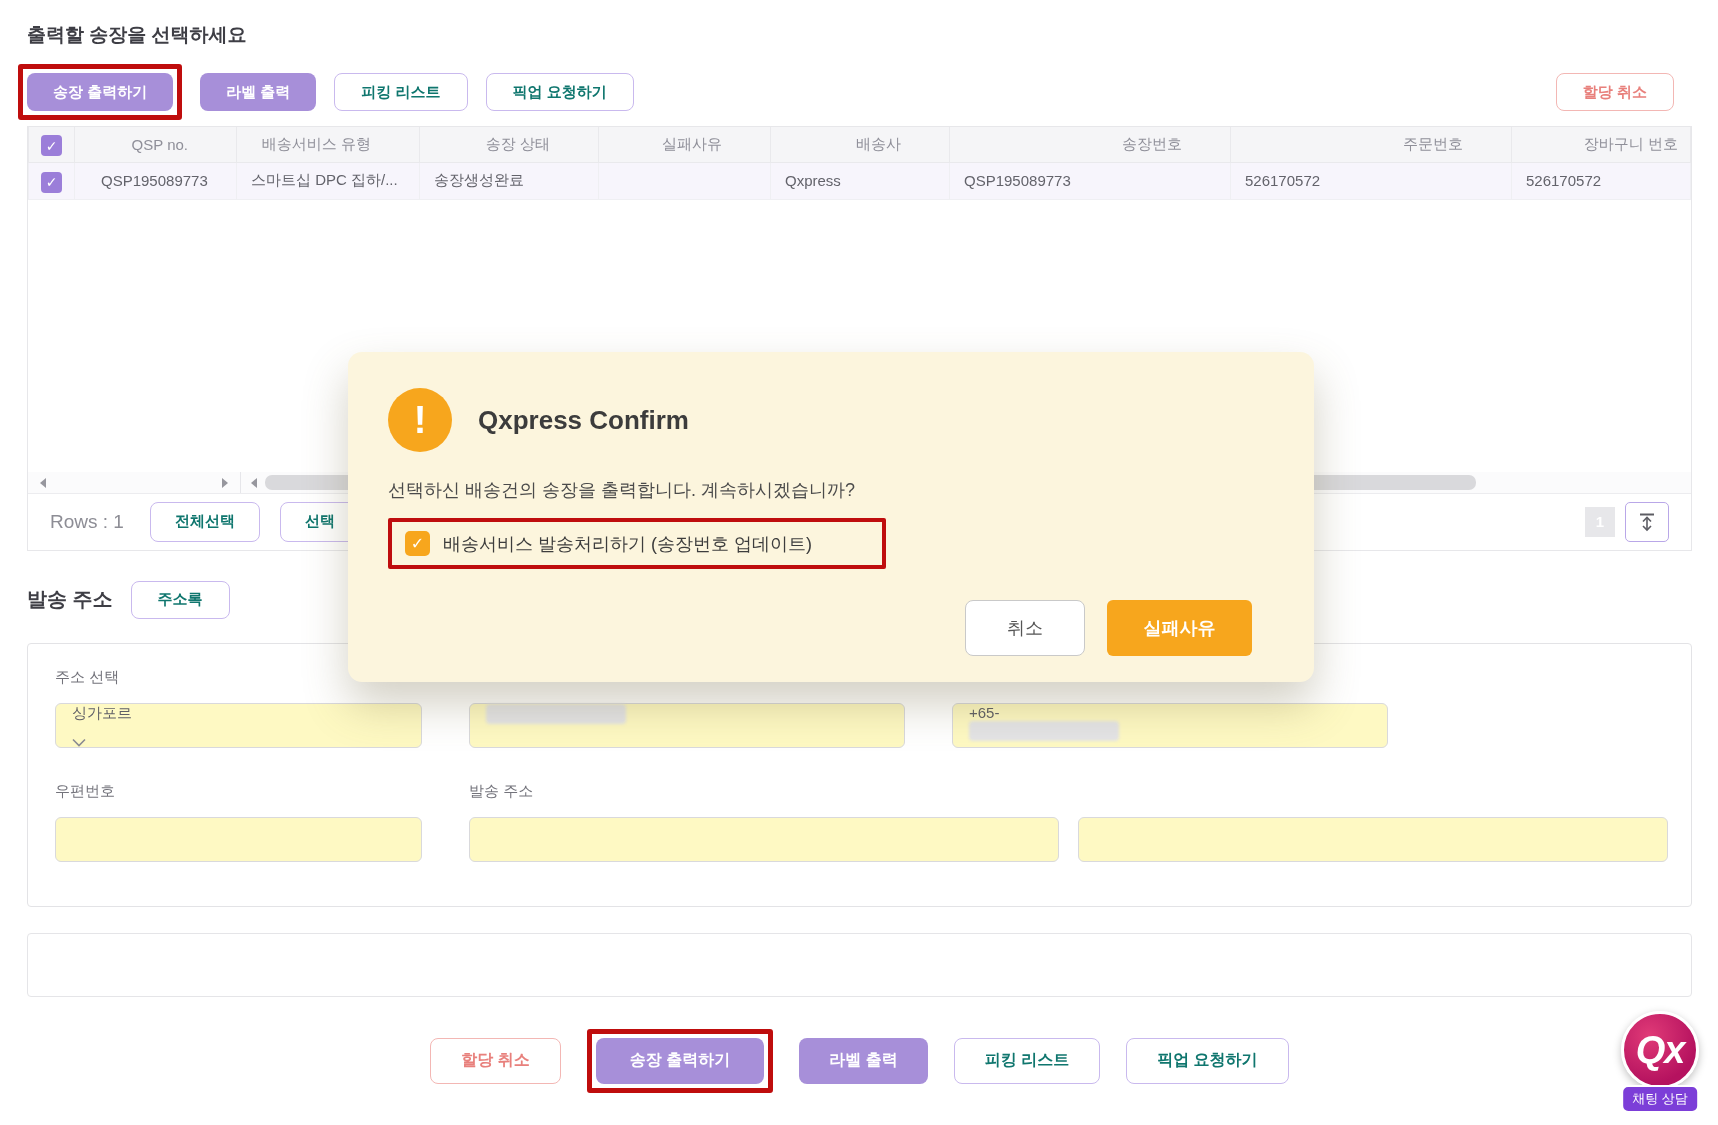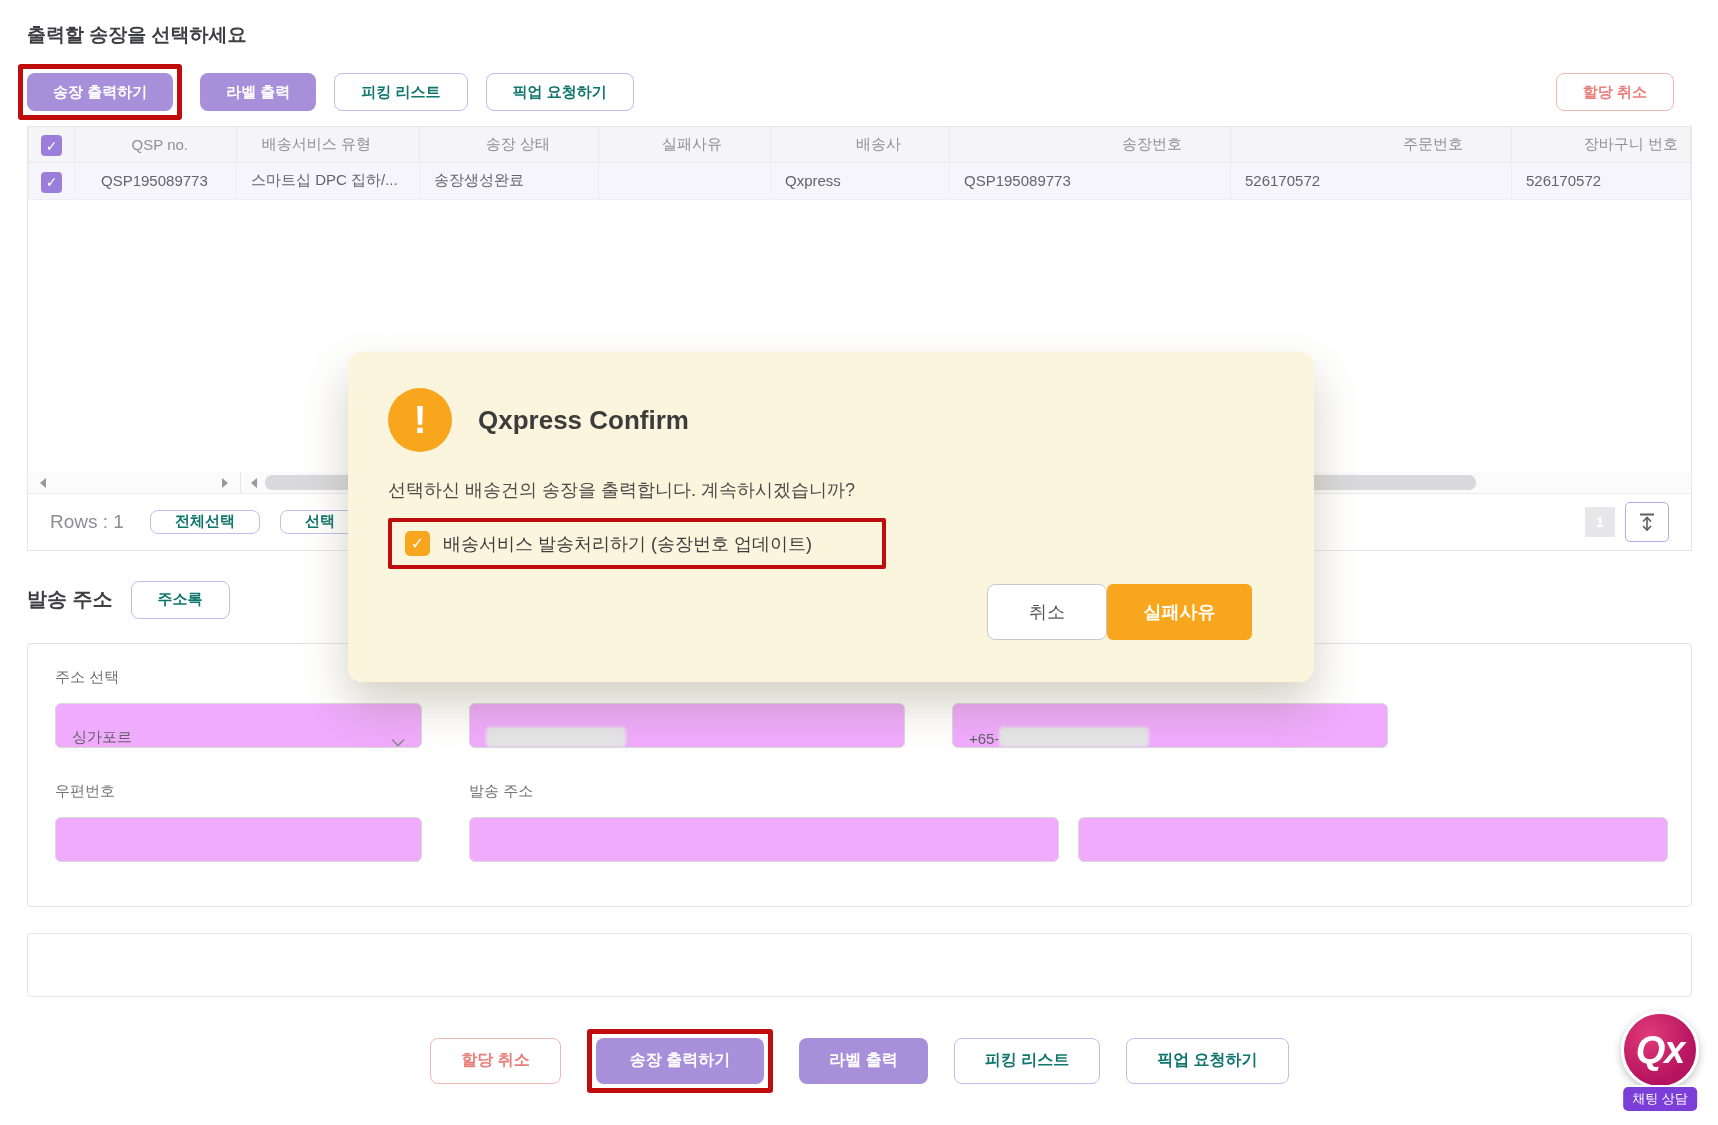--- a/index.html
+++ b/index.html
@@ -45,34 +45,34 @@
   .left-track { width:213px; position:relative; border-right:1px solid #e6e6ea; }
   .right-track { flex:1; position:relative; }
   .tri { position:absolute; top:6px; width:0; height:0; border-top:5px solid transparent; border-bottom:5px solid transparent; }
   .tri-l { border-right:6px solid #97979e; }
   .tri-r { border-left:6px solid #97979e; }
   .thumb { position:absolute; top:3px; height:15px; background:#d9d9dc; border-radius:7px; }
 
   
   .rows-strip { height:56px; display:flex; align-items:center; padding:0 22px; background:#fff; }
   .rows-label { color:#8d8d95; font-size:19px; margin-right:26px; }
-  .rows-strip .btn { height:24px; margin-right:20px; padding:0 24px; }
+  .rows-strip .btn { height:40px; margin-right:20px; padding:0 24px; }
   .pageno { width:30px; height:30px; background:#e7e7ea; color:#fff; font-weight:bold;
             display:flex; align-items:center; justify-content:center; font-size:15px; margin-right:10px; }
   .rowheight-btn { width:44px; height:40px; border:1.5px solid #b9a7e8; border-radius:5px;
             background:#fff; display:flex; align-items:center; justify-content:center; cursor:pointer; }
 
   
   .addr-head { margin-top:30px; display:flex; align-items:center; gap:18px; }
   .addr-head h2 { font-size:20px; font-weight:bold; color:#3e3e45; }
   .addr-panel { margin-top:24px; border:1px solid #e3e3e6; border-radius:4px; padding:24px 27px 44px; background:#fff; }
   .field-label { font-size:15px; color:#73737b; margin-bottom:16px; }
   .frow { display:flex; gap:47px; }
-  .ibox { height:45px; border:1px solid #d9d9dc; border-radius:6px; background:#f0abfc;
-          display:flex; align-items:flex-end; padding:0 16px; font-size:15px; color:#5f5f66; }
+  .ibox { height:45px; border:1px solid #d9d9dc; border-radius:6px; background:#fef9c3;
+          display:flex; align-items:flex-start; padding:0 16px; font-size:15px; color:#5f5f66;flex-direction:column; }
   .w367 { width:367px; } .w370 { width:436px; } .w590 { width:590px; }
   .selectbox { justify-content:space-between; cursor:pointer; }
   .masked { width:140px; height:20px; background:#e4e4e6; border-radius:4px; filter:blur(1.5px); }
   .frow2 { margin-top:34px; display:flex; gap:47px; }
   .addr-wide { display:flex; gap:19px; }
 
   
   .bottom-box { margin-top:26px; height:64px; border:1px solid #e5e5e8; border-radius:4px; background:#fff; }
   .toolbar-bottom { margin-top:32px; display:flex; justify-content:center; align-items:center; gap:26px; }
   .toolbar-bottom .btn { height:46px; font-size:16px; padding:0 30px; }
@@ -84,21 +84,21 @@
   .modal-head { display:flex; align-items:center; gap:26px; }
   .warn-circle { width:64px; height:64px; border-radius:50%; background:#f7a61d; color:#fff;
                  font-size:38px; font-weight:bold; display:flex; align-items:center; justify-content:center; flex:0 0 64px; }
   .modal-title { font-size:26px; font-weight:bold; color:#3c3c3c; }
   .modal-msg { margin-top:26px; font-size:18px; color:#4b4b4b; }
   .modal-chk-hl { margin-top:16px; display:inline-flex; align-items:center; gap:13px;
                   border:4px solid #bf0d0d; border-radius:2px; padding:9px 70px 9px 13px; cursor:pointer; }
   .chk-orange { width:25px; height:25px; border-radius:5px; background:#f7a61d; color:#fff;
                 font-size:16px; display:inline-flex; align-items:center; justify-content:center; }
   .modal-chk-label { font-size:18px; color:#3d3d3d; }
-  .modal-actions { position:absolute; right:62px; bottom:42px; display:flex; }
+  .modal-actions { position:absolute; right:62px; bottom:26px; display:flex; gap:22px; }
   .btn-cancel { width:120px; height:56px; background:#fff; border:1px solid #c9c9c9; border-radius:8px;
                 font-size:18px; color:#555; cursor:pointer; }
   .btn-confirm { width:145px; height:56px; background:#f7a61d; border:none; border-radius:6px;
                  font-size:18px; font-weight:bold; color:#fff; cursor:pointer; }
 
   
   .chat-float { position:absolute; right:16px; bottom:10px; width:84px; height:104px; cursor:pointer; z-index:20; }
   .chat-circle { width:78px; height:78px; margin:0 auto; border-radius:50%;
                  background:radial-gradient(circle at 35% 30%, #e03a77, #b5125f 70%);
                  border:3px solid #fff; box-shadow:0 3px 8px rgba(0,0,0,.25);

